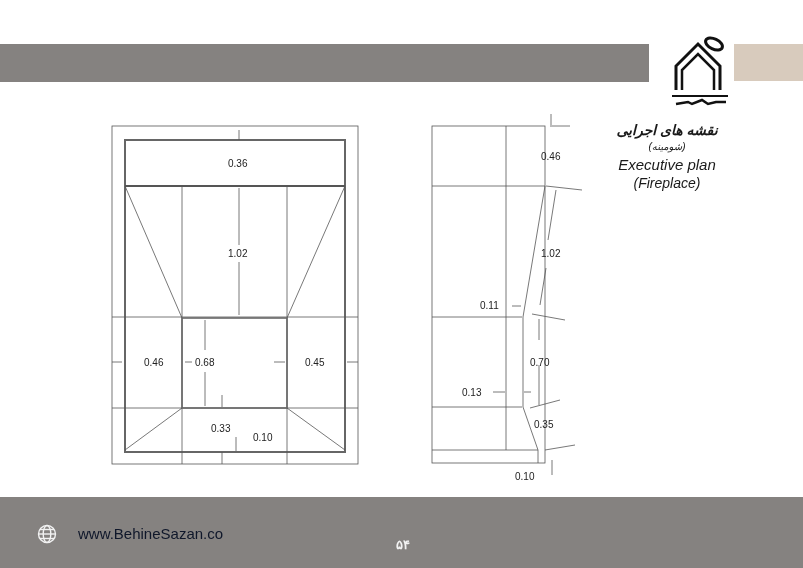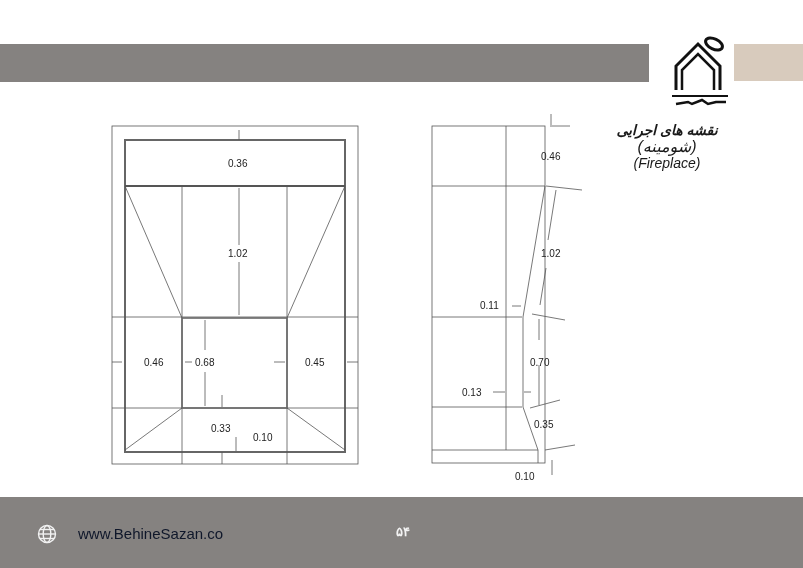--- a/index.html
+++ b/index.html
@@ -2,47 +2,48 @@
 <html><head>
 <meta charset="utf-8">
 <style>
   html,body{margin:0;padding:0;}
   body{width:803px;height:568px;position:relative;overflow:hidden;background:#ffffff;font-family:"Liberation Sans",sans-serif;}
   .header-band{position:absolute;left:0;top:44px;width:649px;height:38px;background:#858280;}
   .header-accent{position:absolute;left:734px;top:44px;width:69px;height:37px;background:#d8cbbd;}
   .logo{position:absolute;left:668px;top:32px;width:66px;height:78px;}
   .title-block{position:absolute;left:598px;top:121px;width:138px;text-align:center;color:#1a1a1a;font-style:italic;}
   .title-fa{font-size:14px;font-weight:bold;direction:rtl;line-height:18px;}
-  .subtitle-fa{font-size:16px;direction:rtl;line-height:16px;}
+  .subtitle-fa{font-size:10px;direction:rtl;line-height:16px;}
   .title-en{font-size:15px;line-height:20px;}
   .subtitle-en{font-size:14px;line-height:16px;}
   .footer{position:absolute;left:0;top:497px;width:803px;height:71px;background:#858280;}
   .globe{position:absolute;left:37px;top:524px;width:20px;height:20px;}
   .url{position:absolute;left:78px;top:524px;color:#0f172a;font-size:15px;line-height:20px;}
-  .page-num{position:absolute;left:396px;top:524px;color:#f2f2f2;font-size:13px;font-weight:bold;line-height:16px;}
+  .page-num{position:absolute;left:396px;top:537px;color:#f2f2f2;font-size:13px;font-weight:bold;line-height:16px;}
   .drawing{position:absolute;left:0;top:0;width:803px;height:568px;}
   .dim{font-family:"Liberation Sans",sans-serif;font-size:10px;fill:#222;}
 </style>
 </head>
 <body>
 
 <div class="header-band"></div>
 <div class="header-accent"></div>
 
 <svg class="logo" viewBox="0 0 66 78">
   <path d="M8 58 V34 L30 12 L52 34 V58" fill="none" stroke="#111" stroke-width="3"></path>
   <path d="M14 58 V38 L30 22 L46 38 V58" fill="none" stroke="#111" stroke-width="2.5"></path>
   <ellipse cx="46" cy="12" rx="9" ry="5" fill="none" stroke="#111" stroke-width="3" transform="rotate(25 46 12)"></ellipse>
   <line x1="4" y1="64" x2="60" y2="64" stroke="#111" stroke-width="2"></line>
   <path d="M8 72 L20 70 L24 72 L34 68 L40 72 L48 70 L58 70" fill="none" stroke="#111" stroke-width="2.5"></path>
 </svg>
 
 <div class="title-block">
   <div class="title-fa">نقشه های اجرایی</div>
   <div class="subtitle-fa">(شومینه)</div>
+  <div class="title-en">Executive plan</div>
   <div class="subtitle-en">(Fireplace)</div>
 </div>
 
 <svg class="drawing" viewBox="0 0 803 568">
   <g fill="none" stroke="#555" stroke-width="0.8">
 
     <rect x="112" y="126" width="246" height="338"></rect>
     <rect x="125" y="140" width="220" height="312" stroke="#666" stroke-width="2"></rect>
     <line x1="125" y1="186" x2="345" y2="186" stroke-width="2"></line>
     <line x1="182" y1="186" x2="182" y2="464"></line>

